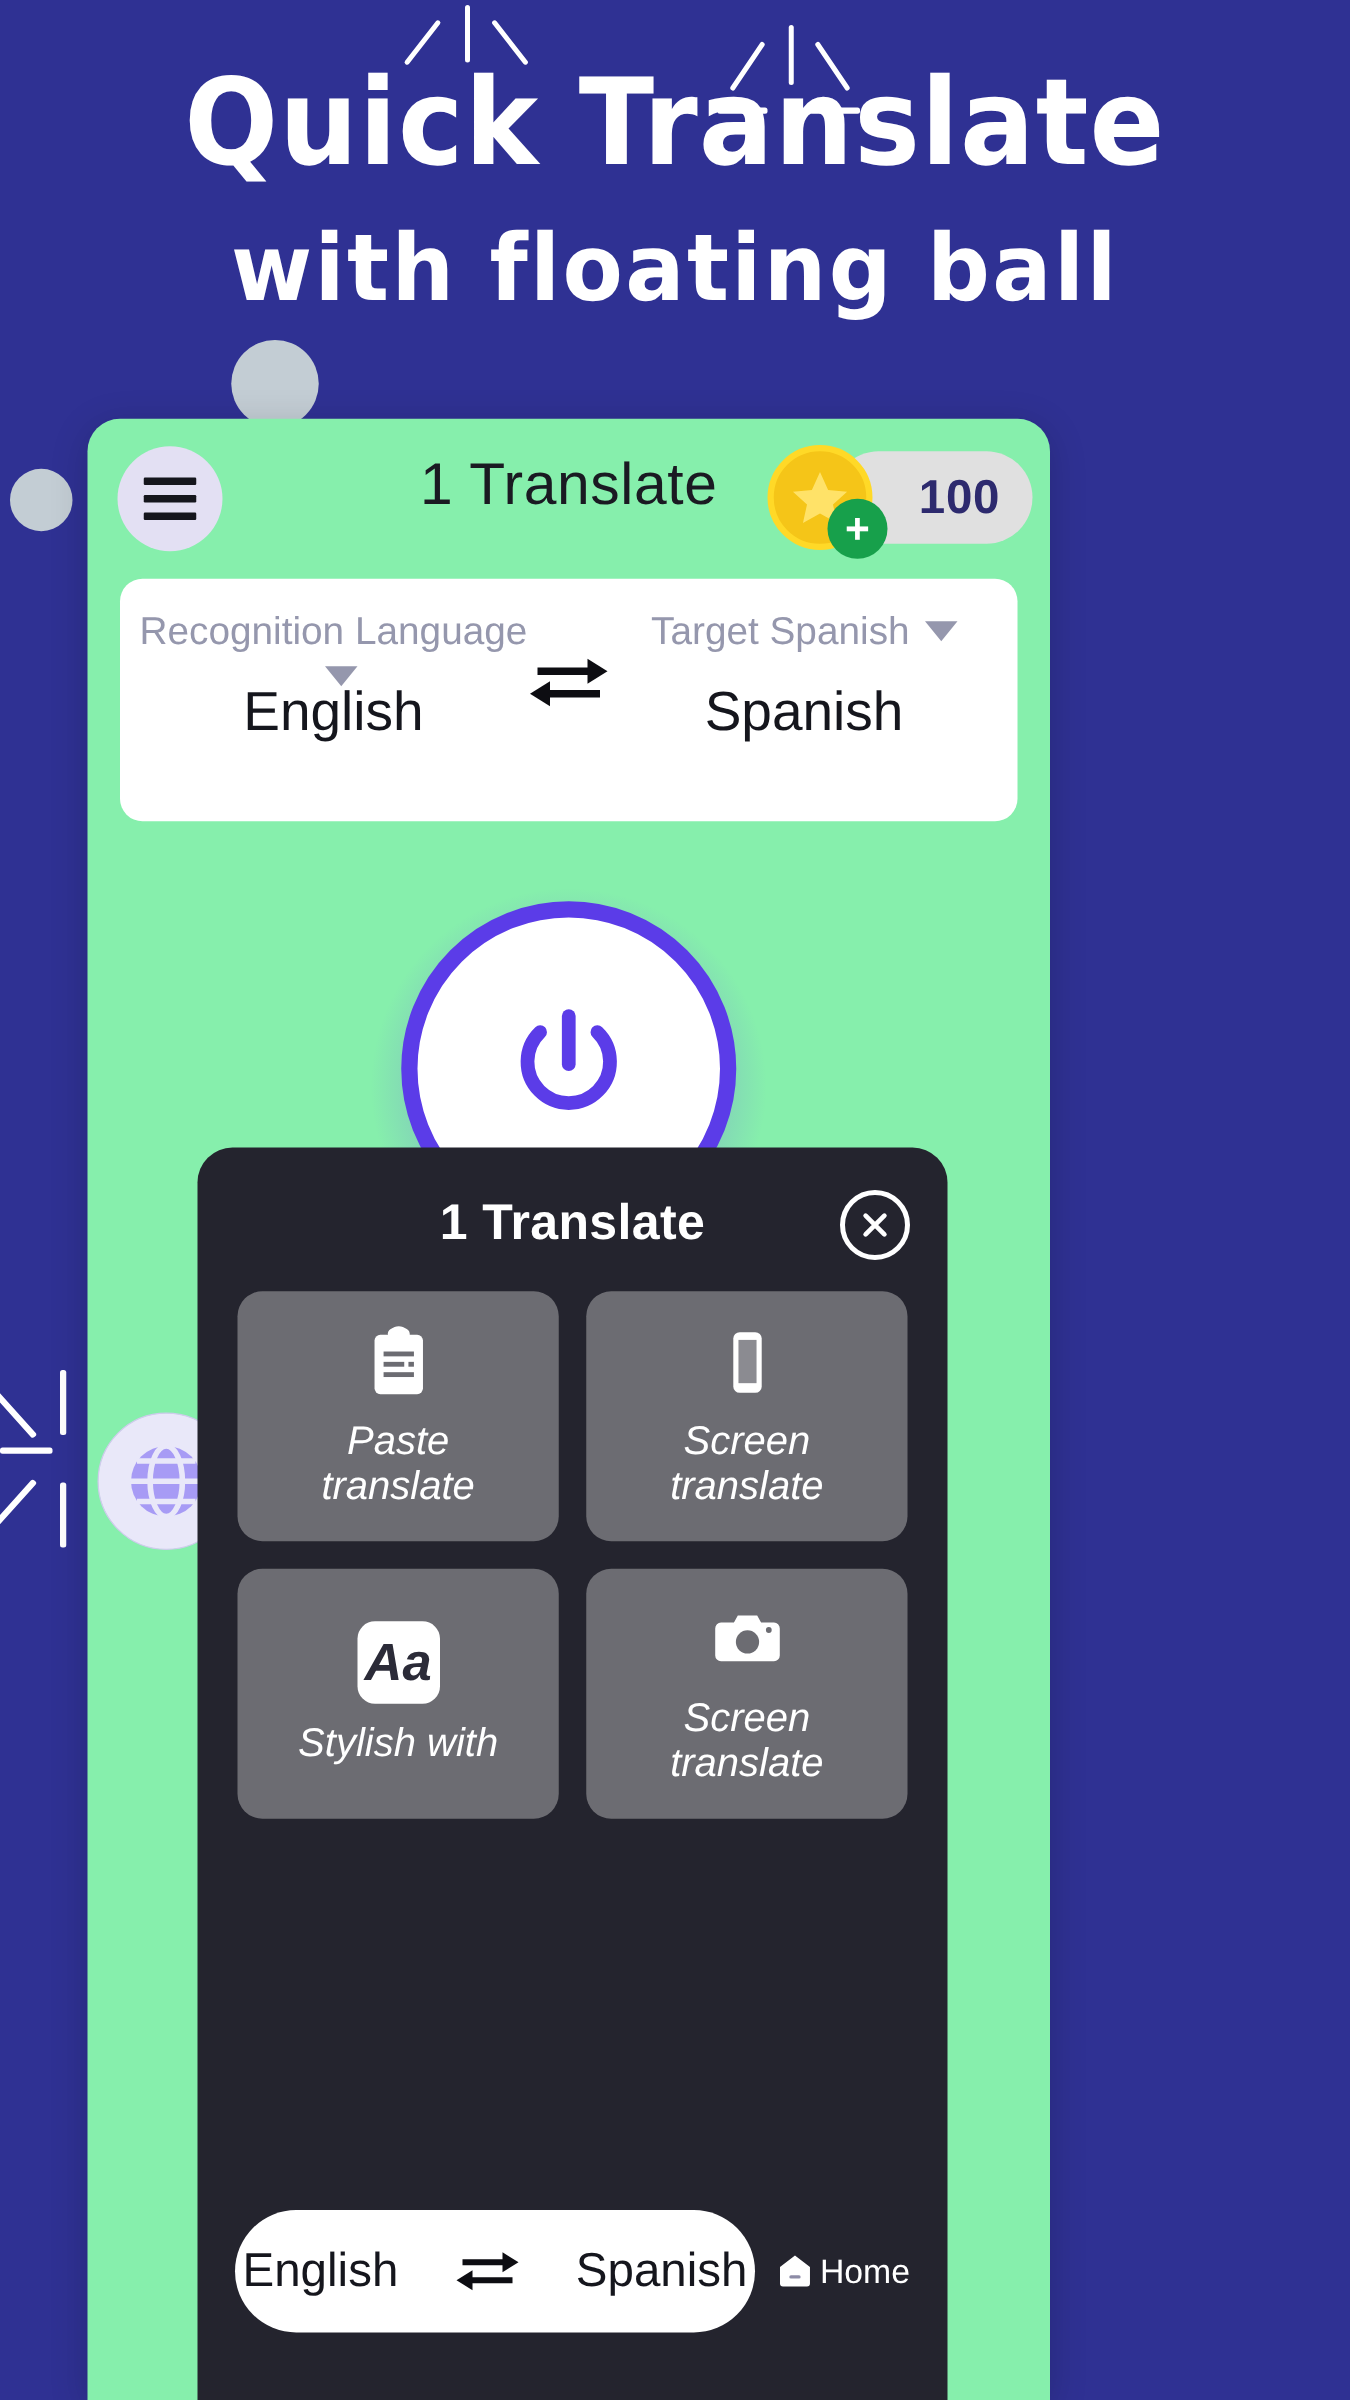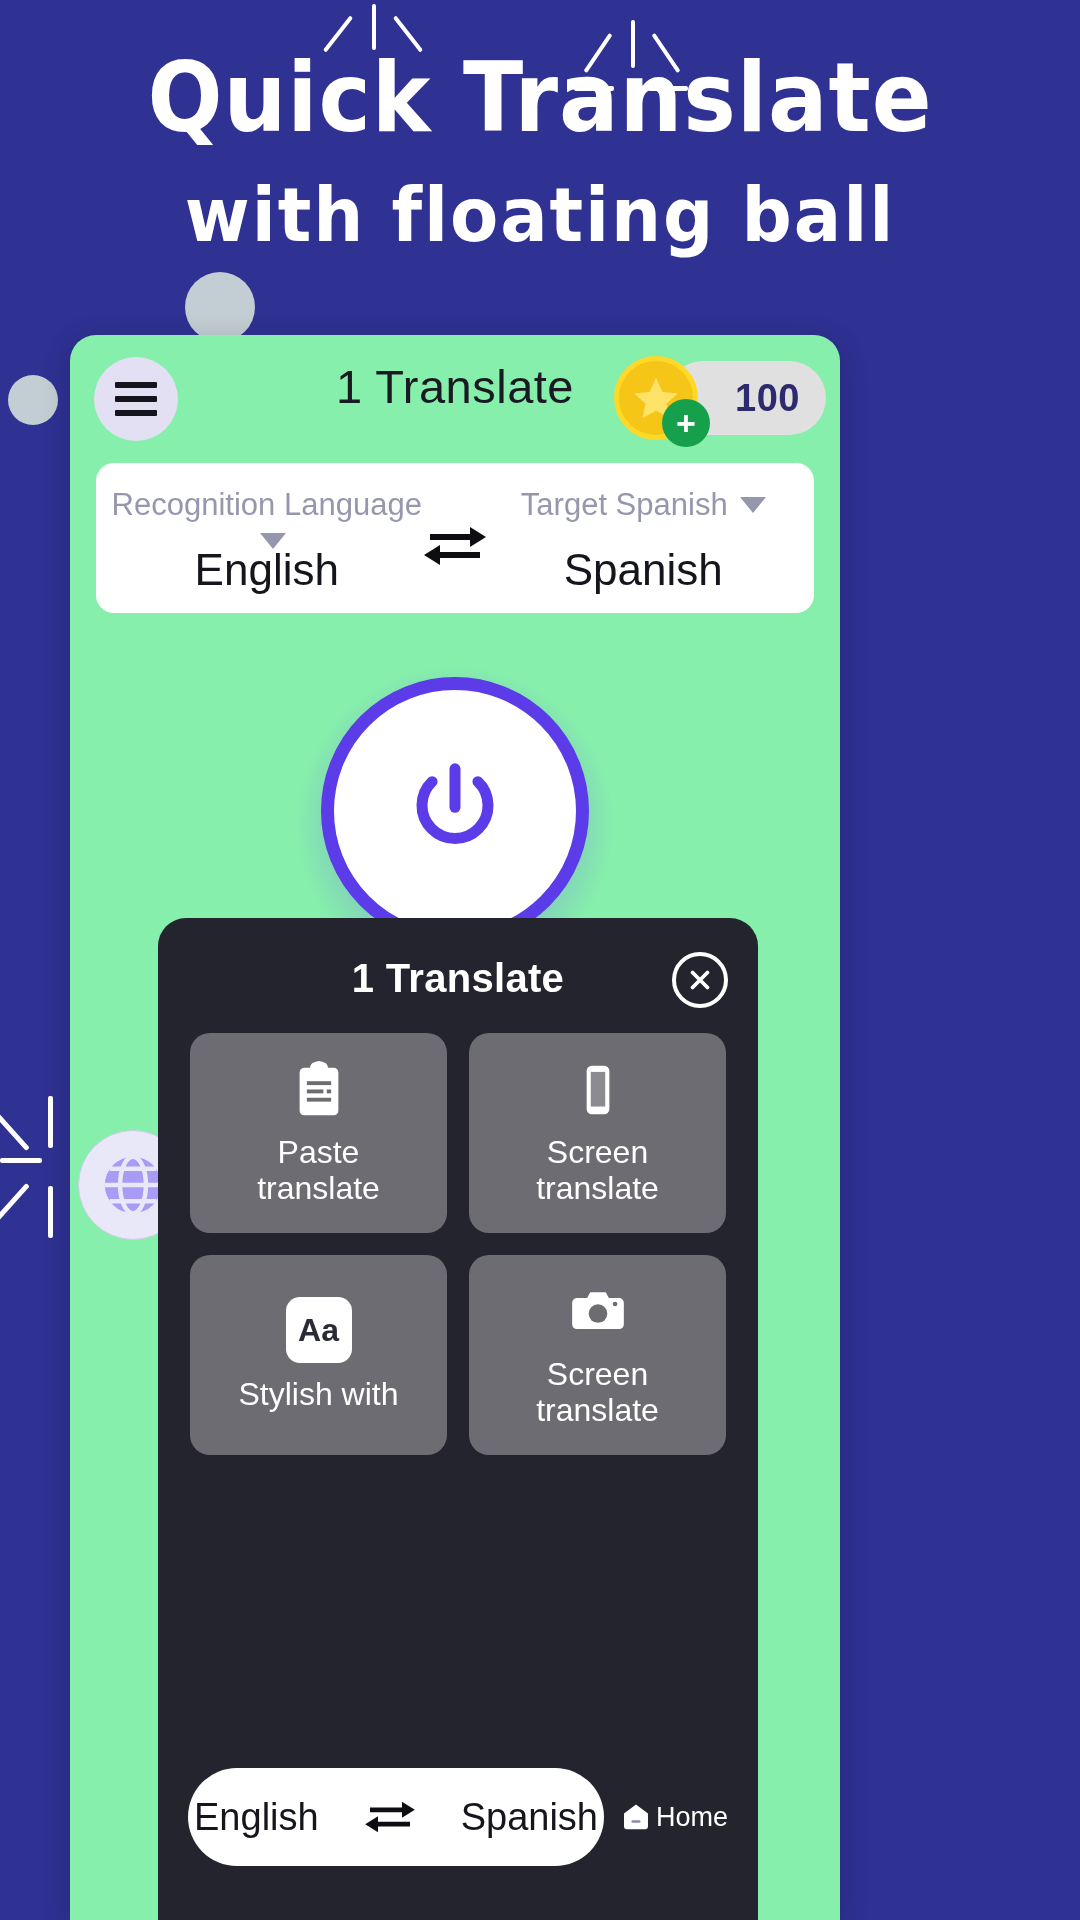--- a/index.html
+++ b/index.html
@@ -106,21 +106,21 @@
     width:48px; height:48px; border-radius:50%;
     background:#17a04b;
     display:flex; align-items:center; justify-content:center;
     color:#fff; font-size:34px; font-weight:bold; line-height:1;
   }
 
   
   .lang-card {
     position:relative;
     margin:6px 26px 0 26px;
-    height:150px;
+    height:194px;
     background:#ffffff;
     border-radius:18px;
     display:flex;
     gap:35px;
   }
   .lang-col { flex:1; position:relative; }
   .lang-label {
     position:absolute; top:24px; width:100%;
     text-align:center;
     font-size:31px; color:#9597ad;
@@ -201,28 +201,29 @@
     gap:22px;
     padding:32px 32px 0 32px;
   }
   .tile {
     background:#6c6c72;
     border-radius:20px;
     height:200px;
     display:flex;flex-direction:column;
     align-items:center;justify-content:center;
     gap:14px;
+    font-style:italic;
   }
   .tile-label {
     color:#ffffff; font-size:32px; text-align:center; line-height:1.12;
   }
   .aa-box {
     width:66px;height:66px;border-radius:14px;background:#ffffff;
     display:flex;align-items:center;justify-content:center;
-    color:#2b2b38;font-size:32px;font-weight:bold;
+    color:#2b2b38;font-size:42px;font-weight:bold;
   }
   .bottom-bar {
     position:absolute; left:0; bottom:54px; width:600px;
     display:flex; align-items:center; padding:0 30px; gap:16px;
   }
   .lang-pill {
     flex:1; height:98px; background:#ffffff; border-radius:49px;
     display:flex;align-items:center;justify-content:center;gap:44px;
   }
   .lang-pill span { font-size:38px; color:#15161d; }

